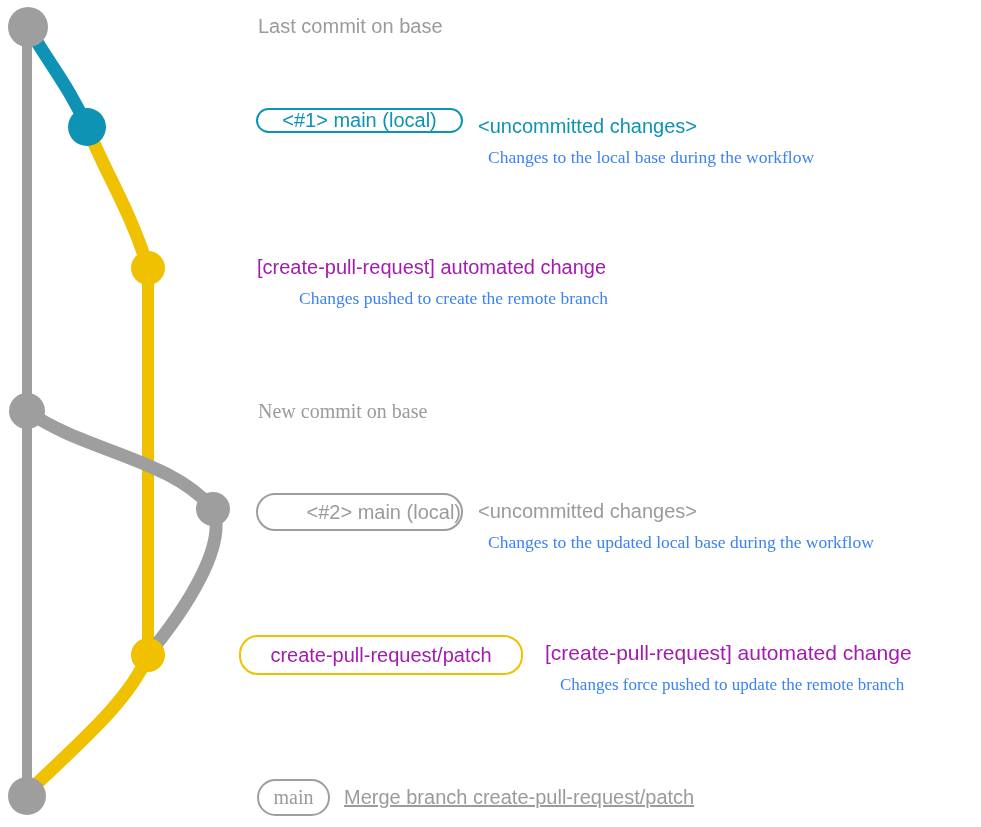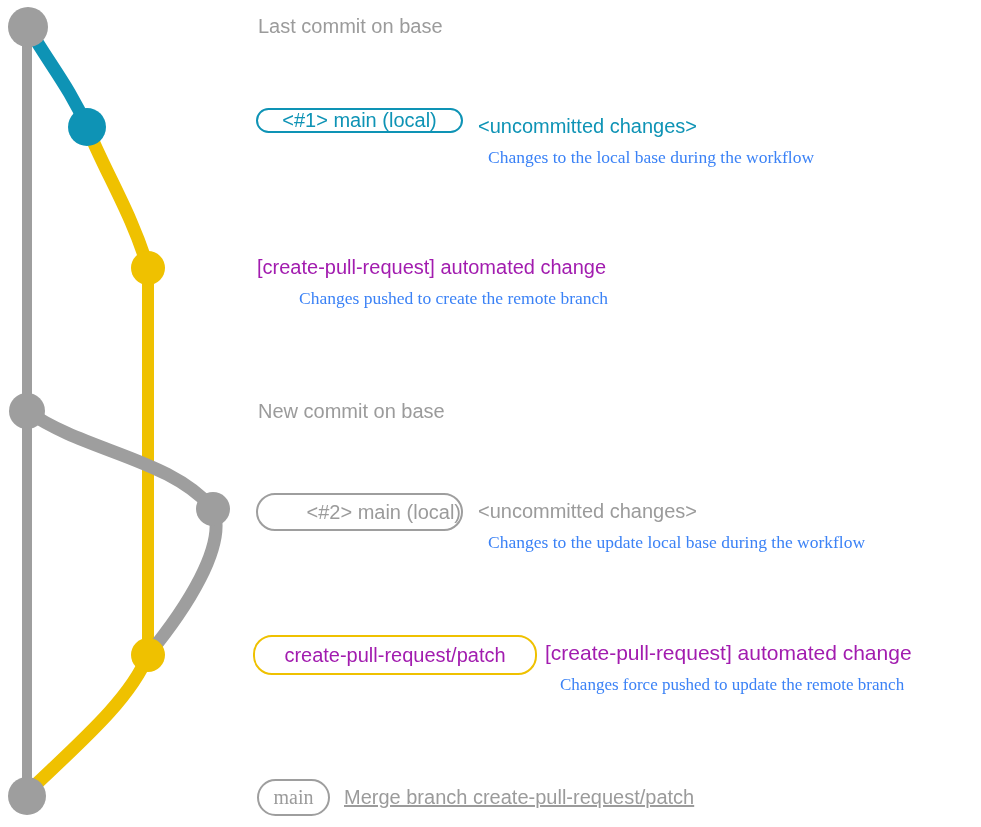--- a/index.html
+++ b/index.html
@@ -59,29 +59,29 @@
 
   <div class="badge teal" style="left:256px;top:108px;width:207px;height:25px;">
     <span class="teal">&lt;#1&gt; main (local)</span>
   </div>
   <div class="abs caption teal" style="left:478px;top:114px;">&lt;uncommitted changes&gt;</div>
   <div class="abs desc" style="left:488px;top:147px;">Changes to the local base during the workflow</div>
 
   <div class="abs caption yellow" style="left:257px;top:255px;">[create-pull-request] automated change</div>
   <div class="abs desc" style="left:259px;top:288px;margin-left:40px;">Changes pushed to create the remote branch</div>
 
-  <div class="abs caption gray" style="left:258px;top:399px;">New commit on base</div>
+  <div class="abs caption gray" style="left:258px;top:399px;font-family:Liberation Serif, serif;">New commit on base</div>
 
   <div class="badge" style="left:256px;top:493px;width:207px;height:38px;justify-content:flex-end;">
     <span class="gray">&lt;#2&gt; main (local)</span>
   </div>
   <div class="abs caption gray" style="left:478px;top:499px;">&lt;uncommitted changes&gt;</div>
-  <div class="abs desc" style="left:488px;top:532px;">Changes to the update local base during the workflow</div>
+  <div class="abs desc" style="left:488px;top:532px;">Changes to the updated local base during the workflow</div>
 
-  <div class="badge yellow" style="left:253px;top:635px;width:284px;height:40px;">
+  <div class="badge yellow" style="left:239px;top:635px;width:284px;height:40px;">
     <span class="yellow">create-pull-request/patch</span>
   </div>
   <div class="abs caption big yellow" style="left:545px;top:640px;">[create-pull-request] automated change</div>
   <div class="abs desc big" style="left:560px;top:674px;">Changes force pushed to update the remote branch</div>
 
   <div class="badge" style="left:257px;top:779px;width:73px;height:37px;font-family:Liberation Serif, serif;">
     <span class="gray">main</span>
   </div>
   <div class="abs caption gray" style="left:344px;top:785px;text-decoration:underline;">Merge branch create-pull-request/patch</div>
 

